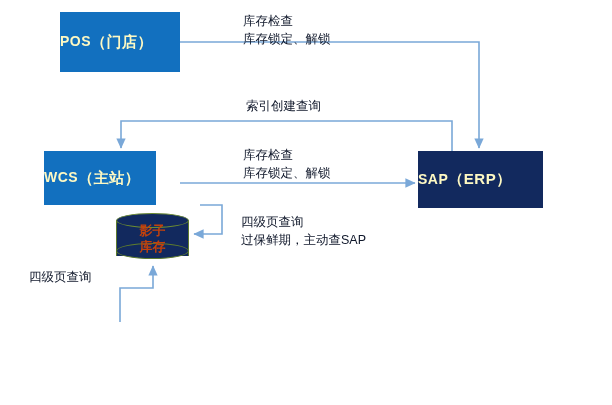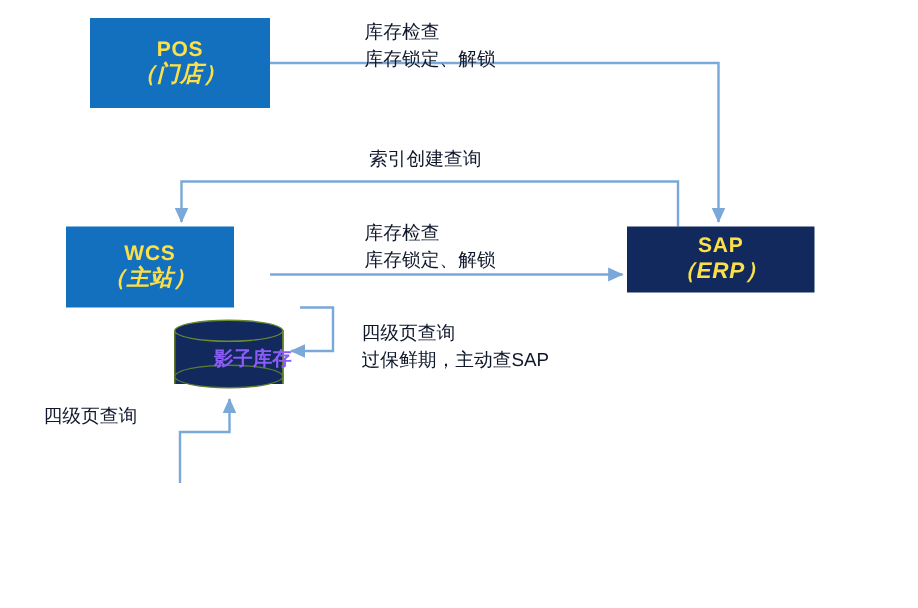--- a/index.html
+++ b/index.html
@@ -13,42 +13,39 @@
   #canvas {
     position: relative;
     width: 612px;
     height: 405px;
     background: #ffffff;
     overflow: hidden;
   }
   .node {
     position: absolute;
     display: flex;
-    flex-direction: column;
     align-items: center;
-    justify-content: center;
-    color: #fde047;
+    color: #fef9c3;
     text-align: center;
     line-height: 1.22;
     z-index: 3;
   }
   .node .ln1 {
     font-size: 14px;
     font-weight: bold;
     letter-spacing: 0.5px;
   }
   .node .ln2 {
     font-size: 15px;
     font-weight: bold;
     letter-spacing: 0.5px;
-    font-style: italic;
   }
   .box-pos   { left: 60px;  top: 12px;  width: 120px; height: 60px; background: #1270bf; }
   .box-wcs   { left: 44px;  top: 151px; width: 112px; height: 54px; background: #1270bf; }
-  .box-sap   { left: 418px; top: 151px; width: 125px; height: 44px; background: #12295e; }
+  .box-sap   { left: 418px; top: 151px; width: 125px; height: 57px; background: #12295e; }
   .box-ss    { left: 60px;  top: 322px; width: 120px; height: 60px; background: #1270bf; }
 
   
   .cyl {
     position: absolute;
     left: 116px;
     top: 213px;
     width: 75px;
     height: 52px;
     z-index: 4;
@@ -75,27 +72,27 @@
     position: absolute;
     left: 0; top: 0px;
     width: 73px; height: 15px;
     background: #12295e;
     border: 1px solid #6b8a32;
     border-radius: 50%;
     box-sizing: border-box;
   }
   .cyl .cyl-text {
     position: absolute;
-    left: 16px; top: 6px;
+    left: 0; top: 6px;
     width: 73px; height: 40px;
     display: flex;
-    flex-direction: row;
+    flex-direction: column;
     align-items: center;
     justify-content: center;
-    color: #8b5cf6;
+    color: #c2410c;
     font-size: 13px;
     font-weight: bold;
     line-height: 1.2;
     z-index: 2;
   }
 
   .edge-label {
     position: absolute;
     font-size: 12.5px;
     color: #0f172a;

